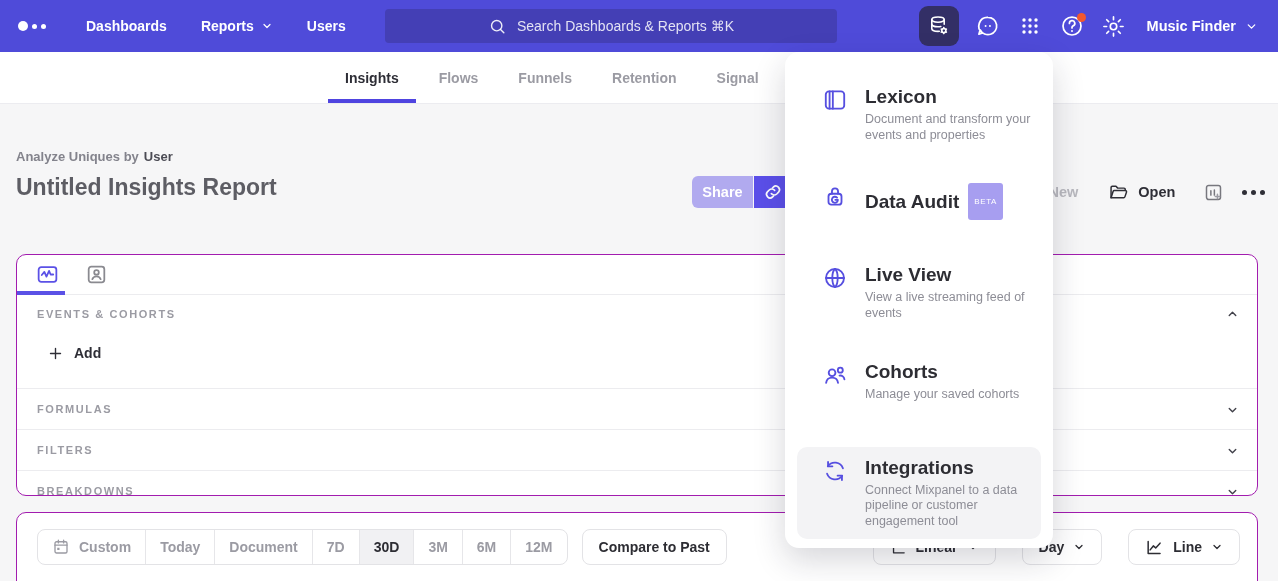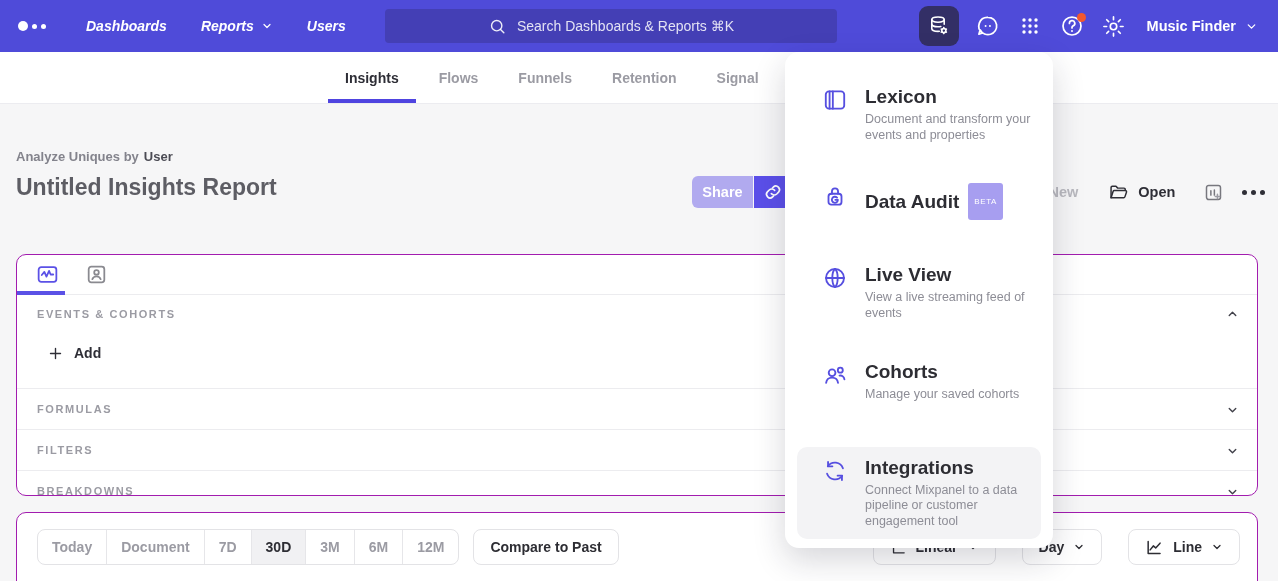--- a/index.html
+++ b/index.html
@@ -1,21 +1,21 @@
 <!DOCTYPE html>
 <html><head>
 <meta charset="utf-8">
 <style>
   * { margin:0; padding:0; box-sizing:border-box; }
   body { background:#e9e9ec; font-family:"Liberation Sans", sans-serif; }
   .screen { position:relative; width:1278px; height:581px; overflow:hidden; background:#f6f6f7; }
 
   
   .topbar { position:absolute; top:0; left:0; width:1278px; height:52px; background:#4f4bd9; display:flex; align-items:center; }
-  .topbar-left { display:flex; align-items:center; gap:34px; padding-left:18px;font-style:italic; }
+  .topbar-left { display:flex; align-items:center; gap:34px; padding-left:18px; }
   .logo { display:flex; align-items:center; gap:4px; width:34px; }
   .logo .d1 { width:10px; height:10px; border-radius:50%; background:#fff; }
   .logo .d2, .logo .d3 { width:5px; height:5px; border-radius:50%; background:#fff; }
   .nav-link { display:flex; align-items:center; gap:7px; color:#fff; font-size:14px; font-weight:600; cursor:pointer; }
   .chev { display:inline-block; }
   .search { position:absolute; left:385px; top:9px; width:452px; height:34px; background:#443fb5; border-radius:4px; display:flex; align-items:center; justify-content:center; gap:10px; color:rgba(255,255,255,0.85); }
   .search-text { font-size:14px; }
   .topbar-right { position:absolute; right:12px; top:0; height:52px; display:flex; align-items:center; gap:8px; }
   .icon-btn { width:34px; height:34px; display:flex; align-items:center; justify-content:center; border:none; background:transparent; cursor:pointer; position:relative; }
   .icon-tile { width:40px; height:40px; border-radius:9px; background:#332f66; display:flex; align-items:center; justify-content:center; border:none; cursor:pointer; margin-right:4px; }
@@ -266,20 +266,28 @@
       <span class="sec-label">BREAKDOWNS</span>
       <svg width="13" height="13" viewBox="0 0 24 24" fill="none" stroke="#41414a" stroke-width="2.6" stroke-linecap="round" stroke-linejoin="round">
           <polyline points="6 10 12 16 18 10"></polyline>
         </svg>
     </div>
   </div>
 
   <div class="card tcard">
     <div class="tcard-inner">
       <div class="seg-group">
+        <button class="seg">
+          <svg width="18" height="18" viewBox="0 0 24 24" fill="none" stroke="#9b9ba3" stroke-width="1.8" stroke-linecap="round" stroke-linejoin="round">
+              <rect x="4" y="5" width="16" height="15" rx="2"></rect>
+              <path d="M4 9.5h16M8.5 3v3.5M15.5 3v3.5"></path>
+              <rect x="7" y="13" width="3" height="3" fill="#9b9ba3" stroke="none"></rect>
+            </svg>
+          <span>Custom</span>
+        </button>
         <button class="seg">Today</button>
         <button class="seg">Document</button>
         <button class="seg">7D</button>
         <button class="seg active">30D</button>
         <button class="seg">3M</button>
         <button class="seg">6M</button>
         <button class="seg">12M</button>
       </div>
       <button class="pill-btn compare-btn">Compare to Past</button>
 

